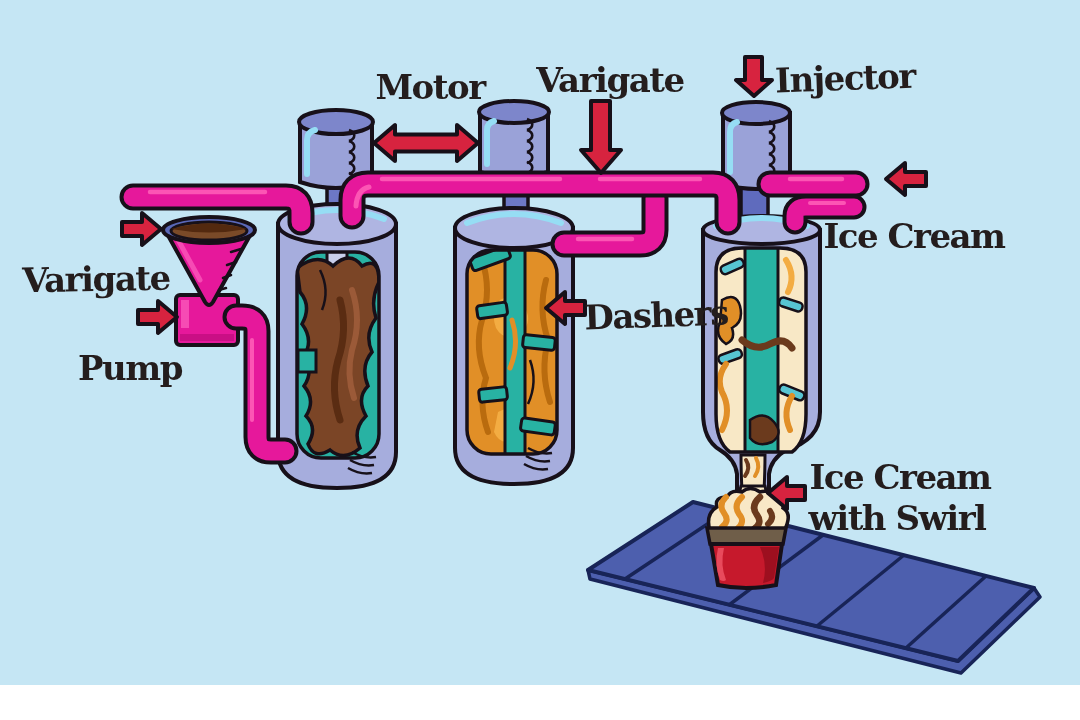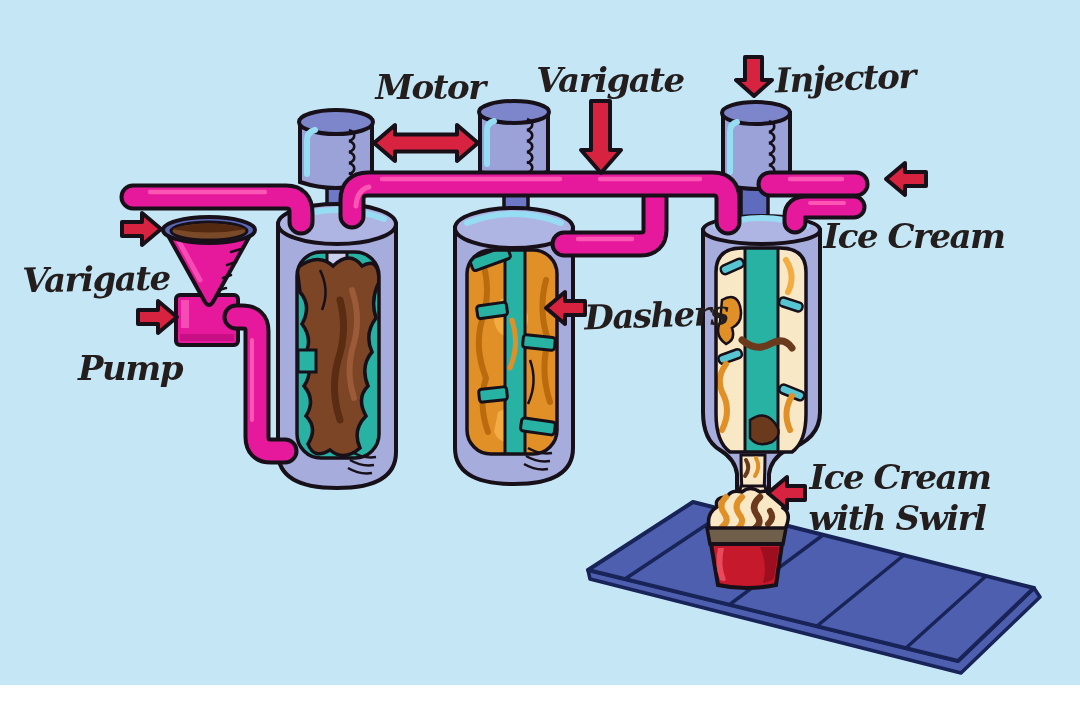--- a/index.html
+++ b/index.html
@@ -1,16 +1,16 @@
 <!DOCTYPE html>
 <html><head>
 <meta charset="utf-8">
 <style>
   html,body{margin:0;padding:0;background:#ffffff;}
-  .stage{position:relative;width:1080px;height:700px;overflow:hidden;font-style:italic;}
+  .stage{position:relative;width:1080px;height:700px;overflow:hidden;}
   svg{display:block;}
   .lbl{
     font-family:"DejaVu Serif","Liberation Serif",serif;
     font-weight:bold;
     fill:#241d1d;
     font-size:34px;
     letter-spacing:-1.5px;
     text-anchor:middle;
   }
 </style>

